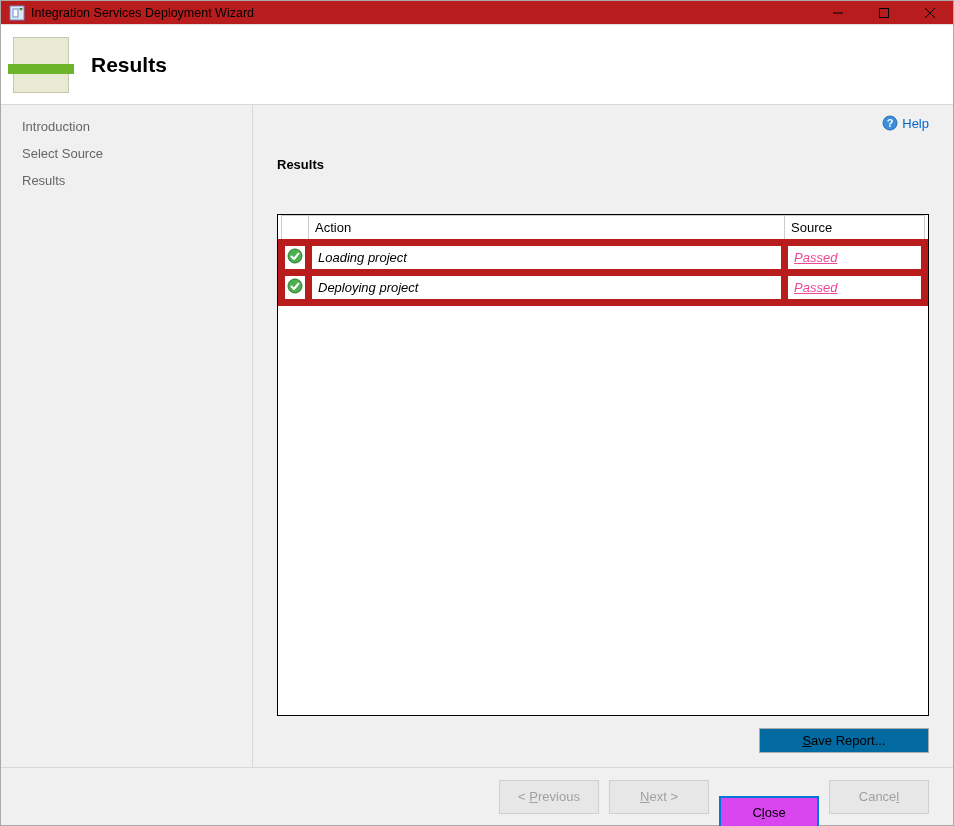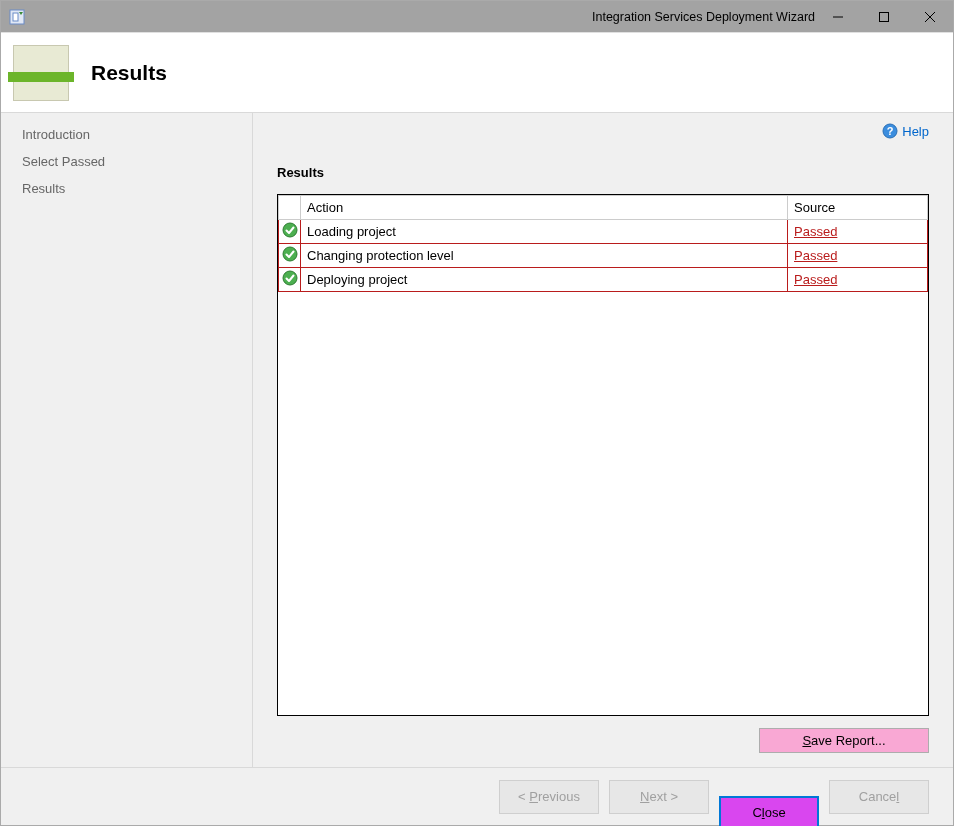--- a/index.html
+++ b/index.html
@@ -16,27 +16,26 @@
     }
     .window {
       width: 954px;
       height: 826px;
       border: 1px solid #aaa;
       background: #fff;
       display: flex;
       flex-direction: column;
     }
     .titlebar {
-      height: 32px;
+      height: 24px;
       display: flex;
       align-items: center;
       padding-left: 8px;
-      background: #a3a3a3;
+      background: #b91c1c;
       border-bottom: 1px solid #e0e0e0;
-      text-align: right;
     }
     .titlebar-icon {
       width: 16px;
       height: 16px;
       margin-right: 6px;
       display: inline-flex;
       align-items: center;
       justify-content: center;
     }
     .titlebar-title {
@@ -137,20 +136,21 @@
       font-weight: bold;
       color: #000;
       margin-bottom: 14px;
     }
     .results-table-wrapper {
       flex: 1;
       border: 1px solid #000;
       background: #fff;
       overflow: auto;
       min-height: 0;
+      margin-top: 28px;
     }
     table.results {
       width: 100%;
       border-collapse: collapse;
       font-size: 13px;
     }
     table.results th {
       text-align: left;
       font-weight: normal;
       padding: 4px 6px;
@@ -158,47 +158,48 @@
       background: #fff;
     }
     table.results th.icon-col {
       width: 22px;
     }
     table.results th.result-col {
       width: 140px;
     }
     table.results td {
       padding: 3px 6px;
-      border: 1px solid #b91c1c;
+      border: 7px solid #b91c1c;
       vertical-align: middle;
+      font-style: italic;
     }
     table.results td.icon-cell {
       text-align: center;
       padding: 2px;
     }
     .check-icon {
       width: 16px;
       height: 16px;
       display: inline-block;
     }
     .result-link {
-      color: #b91c1c;
+      color: #ec4899;
       text-decoration: underline;
       cursor: pointer;
     }
     .save-row {
       display: flex;
       justify-content: flex-end;
       margin-top: 12px;
     }
     .btn {
       height: 25px;
       padding: 0 16px;
       font-size: 13px;
-      background: #f9a8d4;
+      background: #0369a1;
       border: 1px solid #adadad;
       cursor: pointer;
     }
     .btn.wide {
       width: 170px;
     }
     .btn:disabled {
       color: #a0a0a0;
       border-color: #cfcfcf;
       background: #e7e7e7;
@@ -263,21 +264,21 @@
 
   <div class="header-section">
     <div class="header-icon"></div>
     <div class="header-title">Results</div>
   </div>
 
   <div class="body">
 
     <div class="sidebar">
       <div class="sidebar-item">Introduction</div>
-      <div class="sidebar-item">Select Passed</div>
+      <div class="sidebar-item">Select Source</div>
       <div class="sidebar-item">Results</div>
     </div>
 
     <div class="main">
       <div class="help-row">
         <span class="help-link">
           <span class="help-icon">
             <svg width="16" height="16" viewBox="0 0 16 16">
               <circle cx="8" cy="8" r="7" fill="#3b8dde" stroke="#2a6fb5"></circle>
               <text x="8" y="12" text-anchor="middle" font-size="11" font-weight="bold" fill="#fff">?</text>
@@ -313,32 +314,20 @@
             </tr>
             <tr>
               <td class="icon-cell">
                 <span class="check-icon">
                   <svg width="16" height="16" viewBox="0 0 16 16">
                       <circle cx="8" cy="8" r="7" fill="#4caf50" stroke="#2e7d32"></circle>
                       <path d="M4.5 8.5 L7 11 L11.5 5.5" fill="none" stroke="#fff" stroke-width="2" stroke-linecap="round" stroke-linejoin="round"></path>
                     </svg>
                 </span>
               </td>
-              <td>Changing protection level</td>
-              <td><span class="result-link">Passed</span></td>
-            </tr>
-            <tr>
-              <td class="icon-cell">
-                <span class="check-icon">
-                  <svg width="16" height="16" viewBox="0 0 16 16">
-                      <circle cx="8" cy="8" r="7" fill="#4caf50" stroke="#2e7d32"></circle>
-                      <path d="M4.5 8.5 L7 11 L11.5 5.5" fill="none" stroke="#fff" stroke-width="2" stroke-linecap="round" stroke-linejoin="round"></path>
-                    </svg>
-                </span>
-              </td>
               <td>Deploying project</td>
               <td><span class="result-link">Passed</span></td>
             </tr>
           </tbody>
         </table>
       </div>
 
       <div class="save-row">
         <button class="btn wide"><span class="underline-char">S</span><span>ave Report...</span></button>
       </div>

